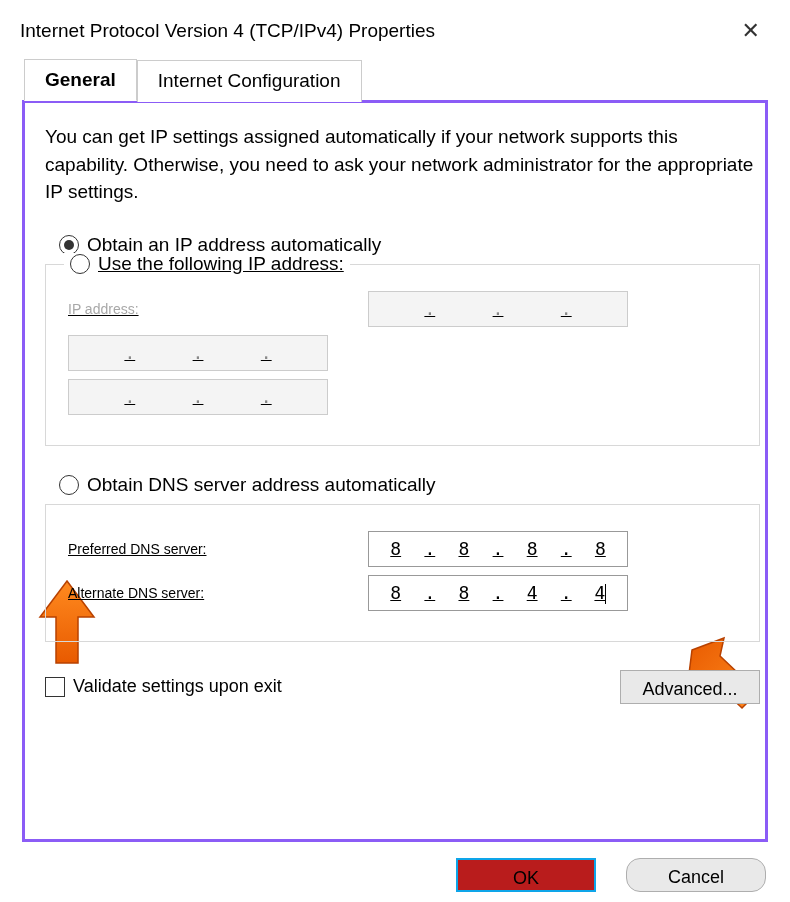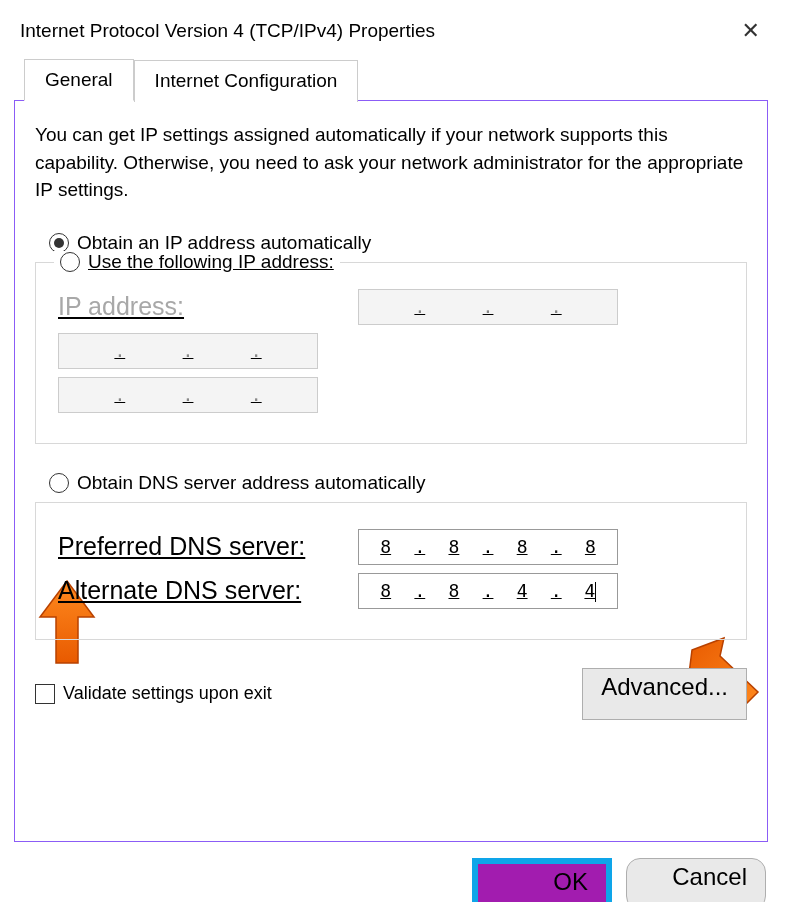--- a/index.html
+++ b/index.html
@@ -43,30 +43,31 @@
     border-bottom: none;
     background: #fff;
     font-size: 19px;
     margin-right: 0;
     position: relative;
   }
   .tab.active {
     border-bottom: 1px solid #fff;
     z-index: 3;
     top: 1px;
+    font-weight: bold;
   }
   .tab.inactive {
     background: #fff;
     top: 2px;
     border-bottom: none;
   }
   .panel {
-    margin: 0 22px 0 14px;
-    border: 1px solid #8b5cf6;
-    padding: 20px 20px 28px 20px;
+    margin: 0 22px 0 22px;
+    border: 3px solid #8b5cf6;
+    padding: 20px 5px 28px 20px;
     position: relative;
     top: 0;
     z-index: 1;
     height: 742px;
   }
   .description {
     font-size: 19px;
     line-height: 1.45;
     color: #000;
     margin-bottom: 28px;
@@ -110,21 +111,21 @@
     padding: 0 6px;
     width: fit-content;
   }
   .field-row {
     display: flex;
     align-items: center;
     margin: 8px 0;
   }
   .field-label {
     flex: 0 0 300px;
-    font-size: 25px;
+    font-size: 14px;
     color: #000;
   }
   .field-label.disabled { color: #a8a8a8; }
   .ip-input {
     display: flex;
     align-items: center;
     border: 1px solid #999;
     height: 36px;
     width: 260px;
     background: #fff;
@@ -168,38 +169,38 @@
     justify-content: flex-end;
     align-items: center;
     margin-top: 18px;
   }
   .bottom-row > .checkbox-row {
     margin: 0;
     flex: 1;
   }
   .btn {
     min-width: 140px;
-    height: 52px;
+    height: 34px;
     border: 1px solid #aeaeae;
     background: #e9e9e9;
-    font-size: 24px;
+    font-size: 18px;
     padding: 0 18px;
-    text-align: right;
+    text-align: center;
     line-height: 36px;
     cursor: default;
   }
-  .btn + .btn { margin-left: 14px; border-radius: 14px; }
+  .btn + .btn { margin-left: 30px; border-radius: 14px; }
   .footer-buttons {
     display: flex;
     justify-content: flex-end;
     padding: 16px 24px 0 0;
   }
   .btn.primary {
-    border: 6px solid #0ea5e9;
-    background: #a21caf;
+    border: 2px solid #0ea5e9;
+    background: #b91c1c;
   }
   
   .arrow {
     position: absolute;
     pointer-events: none;
   }
   .arrow svg { display: block; }
   .arrow-left { left: 32px; top: 577px; width: 70px; height: 90px; }
   .arrow-right { left: 684px; top: 632px; width: 80px; height: 80px; }
 </style>

